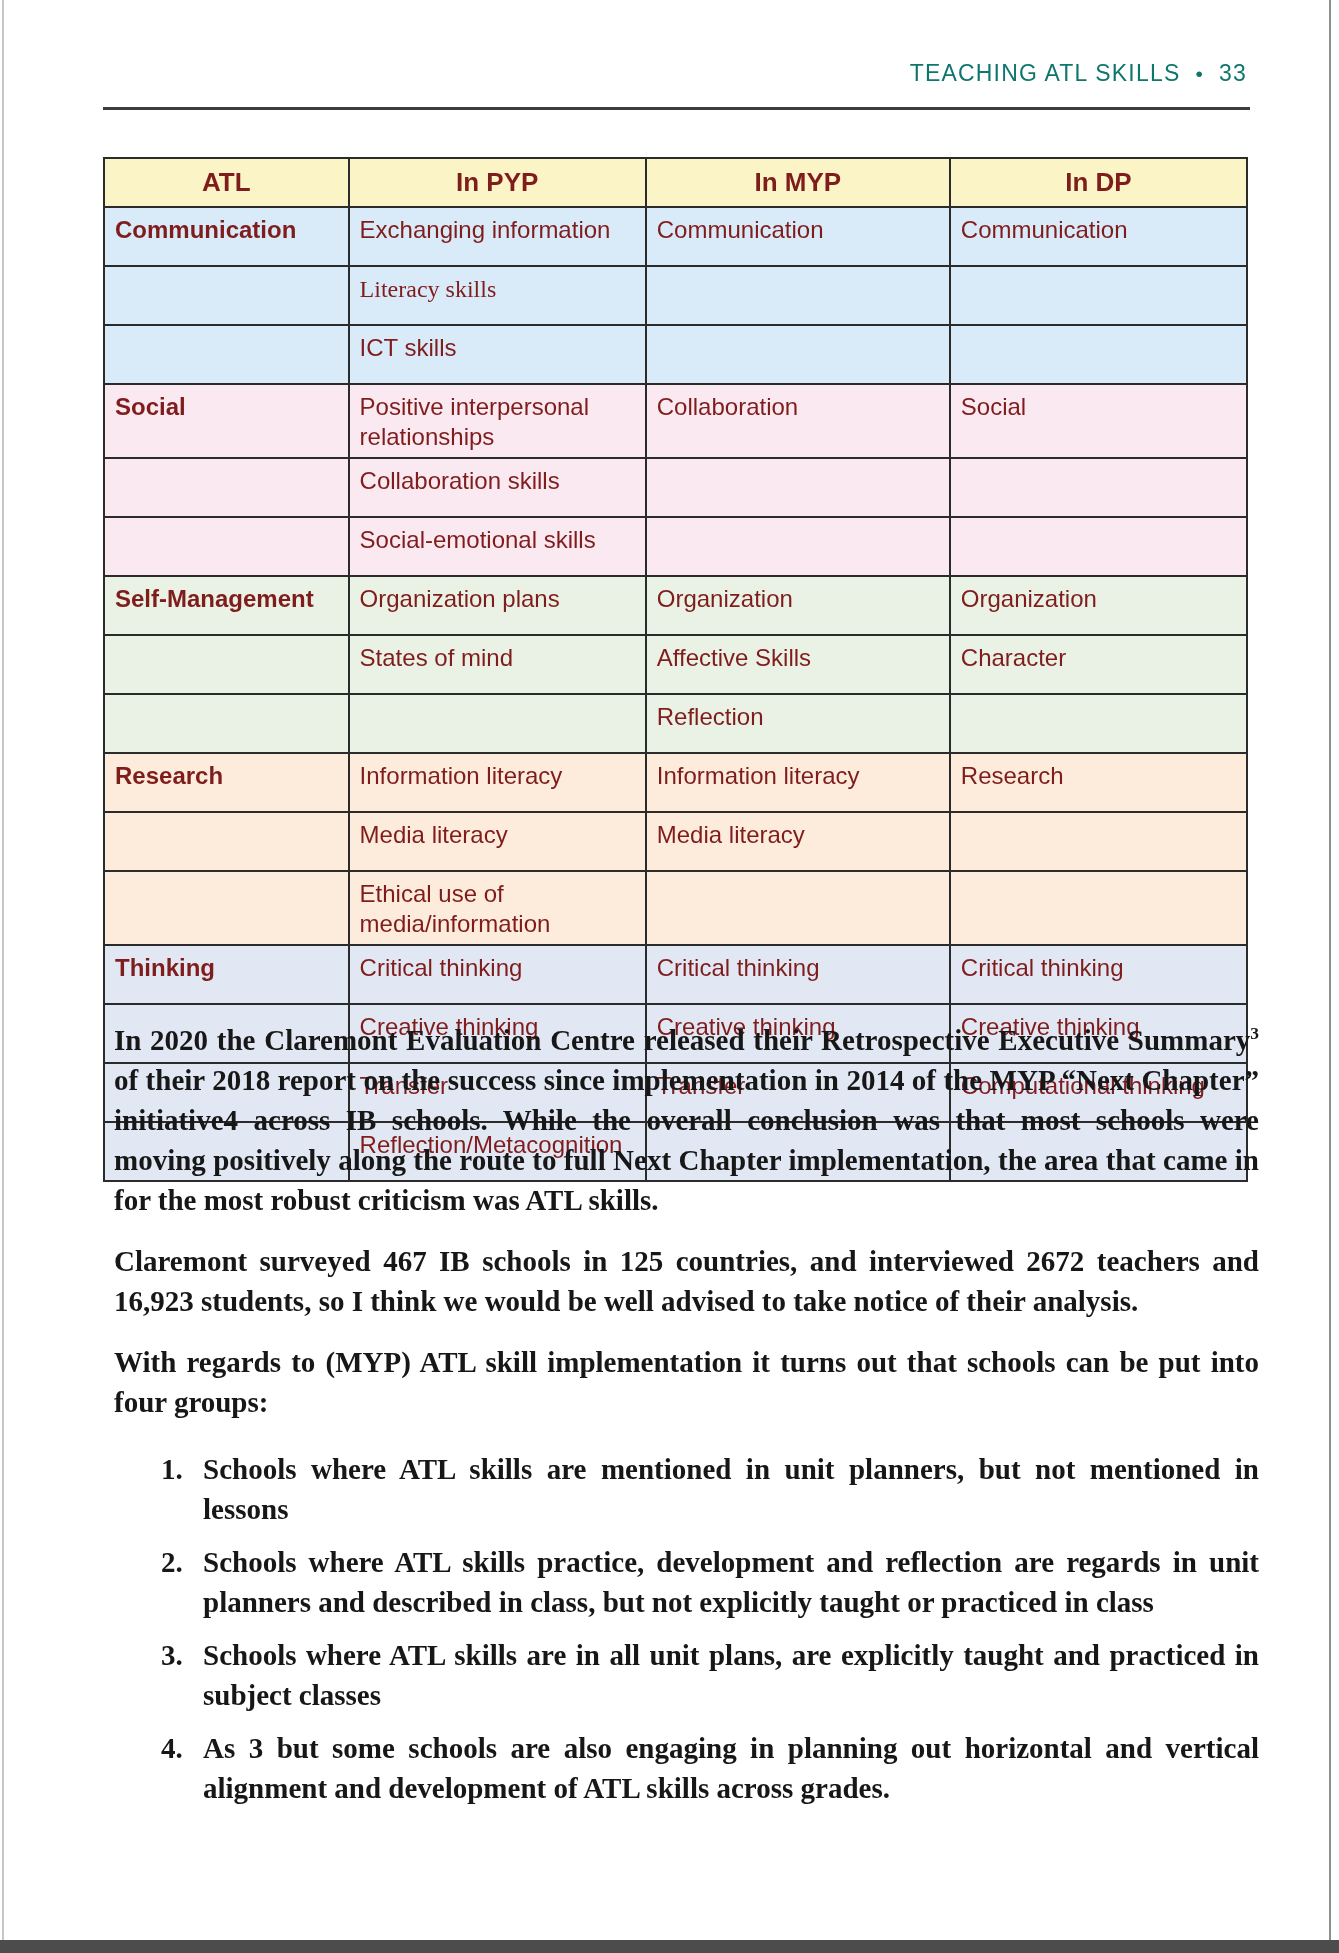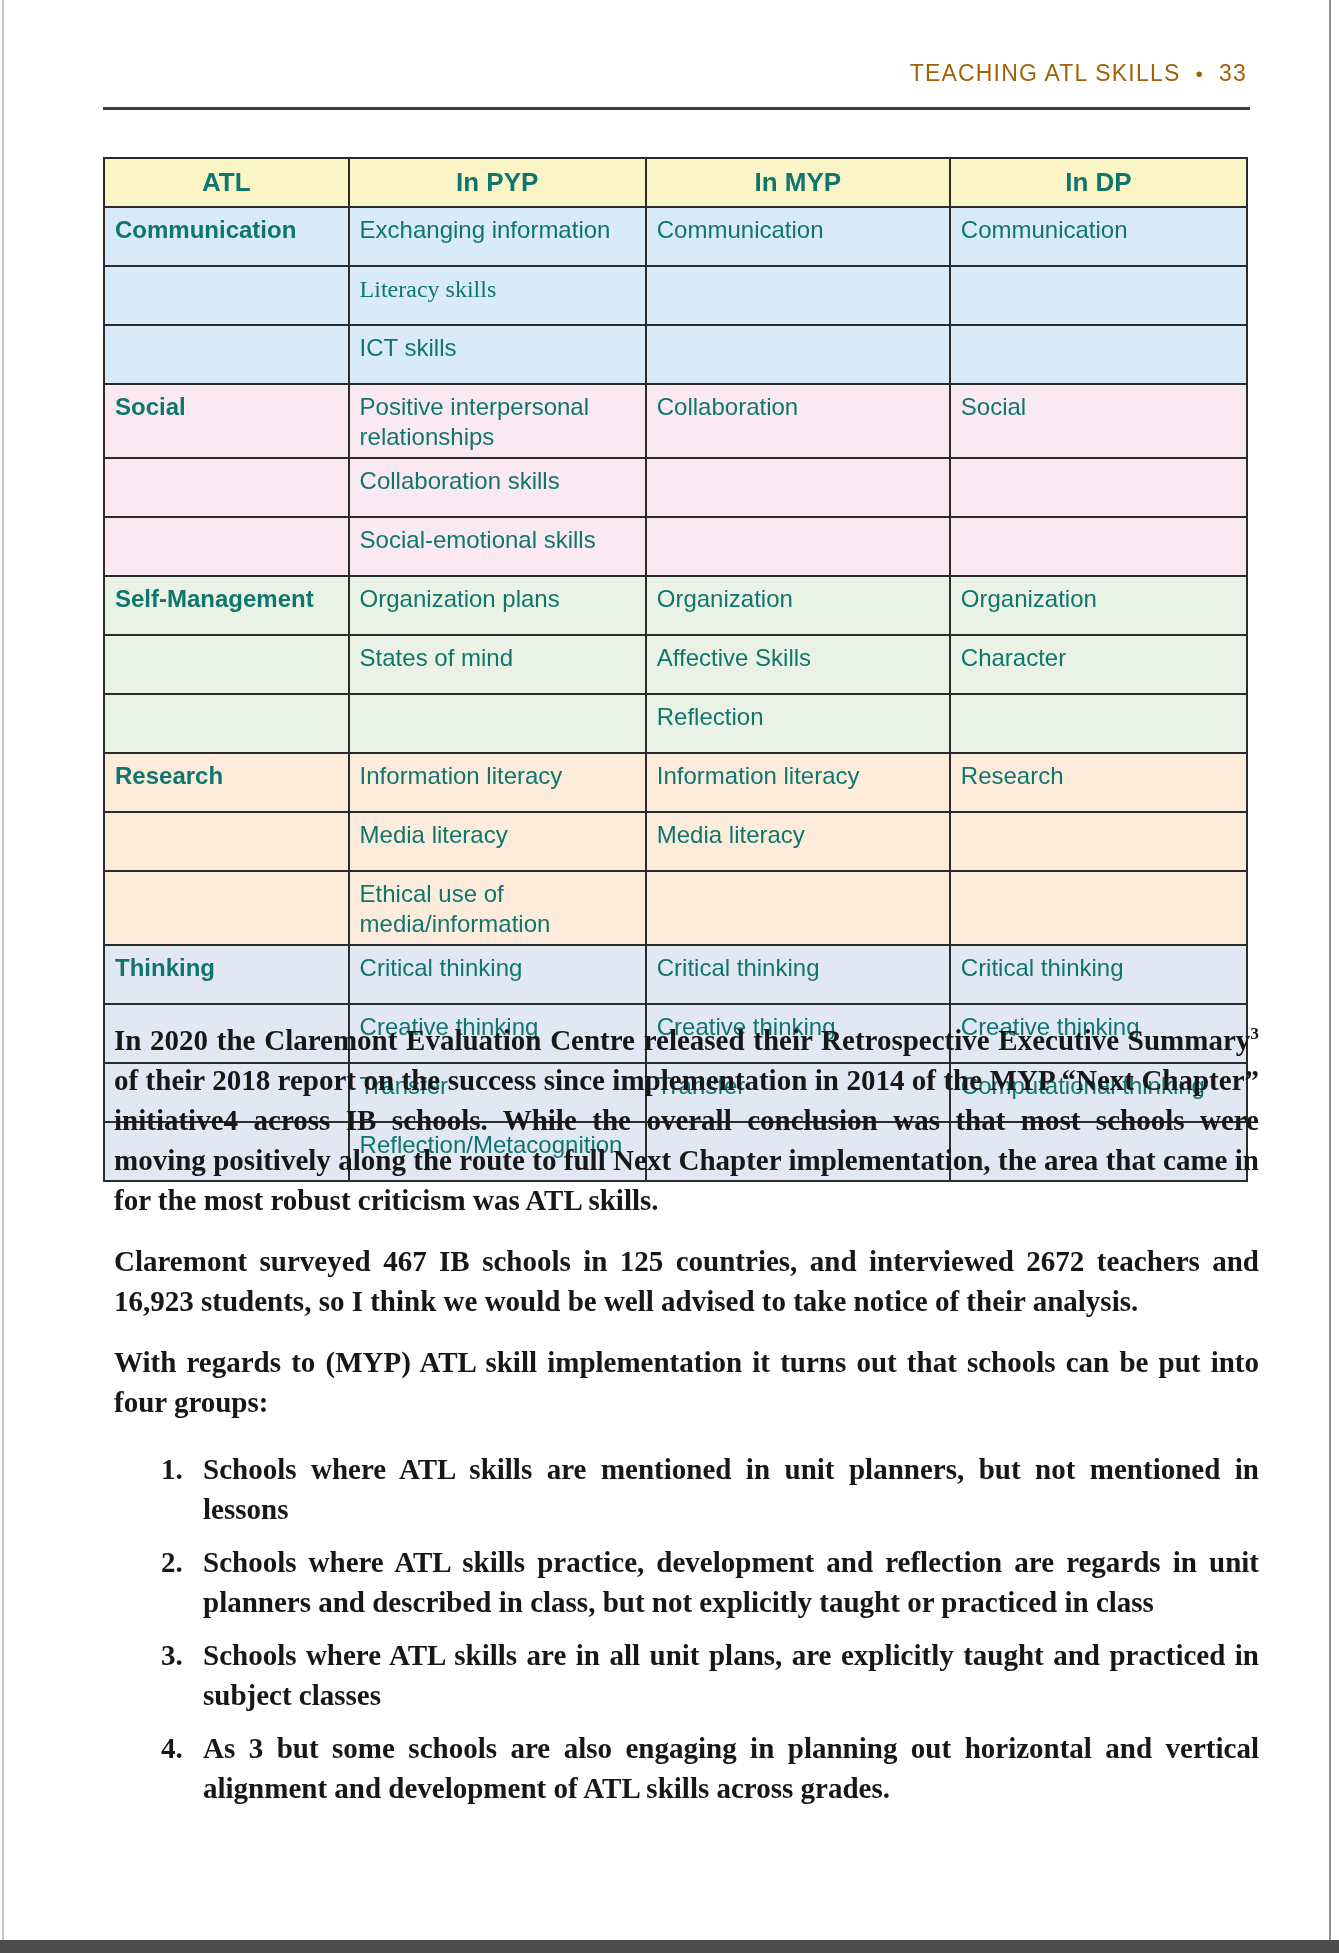--- a/index.html
+++ b/index.html
@@ -12,34 +12,34 @@
     overflow:hidden;
   }
   
   .edge-left  { position:absolute; left:2px;  top:0; bottom:13px; width:2px; background:#c6c6c6; }
   .edge-right { position:absolute; left:1329px; top:0; bottom:13px; width:2px; background:#8f8f8f; }
   .bottom-bar { position:absolute; left:0; right:0; bottom:0; height:13px; background:#4c4c4c; }
 
   
   .running-header {
     position:absolute; top:60px; right:92px;
-    font-size:23px; letter-spacing:1.2px; color:#a16207;
+    font-size:23px; letter-spacing:1.2px; color:#0f766e;
     white-space:nowrap;
   }
   .running-header .sep { display:inline-block; margin:0 15px; font-size:21px; }
   .header-rule {
     position:absolute; left:103px; top:107px; width:1147px; height:3px;
     background:#3d3d3d;
   }
 
   
   .atl-table {
     position:absolute; left:103px; top:157px; width:1145px;
     border-collapse:collapse; table-layout:fixed;
-    font-size:24px; color:#0f766e;
+    font-size:24px; color:#7f1d1d;
   }
   .atl-table th, .atl-table td { border:2px solid #2b2b2b; }
   .atl-table th {
     height:43px; font-size:26px; font-weight:bold;
     text-align:center; vertical-align:middle; padding:2px 6px;
   }
   .atl-table td {
     height:45px; padding:7px 10px 5px 10px;
     vertical-align:top; line-height:30px;
     overflow-wrap:break-word;

